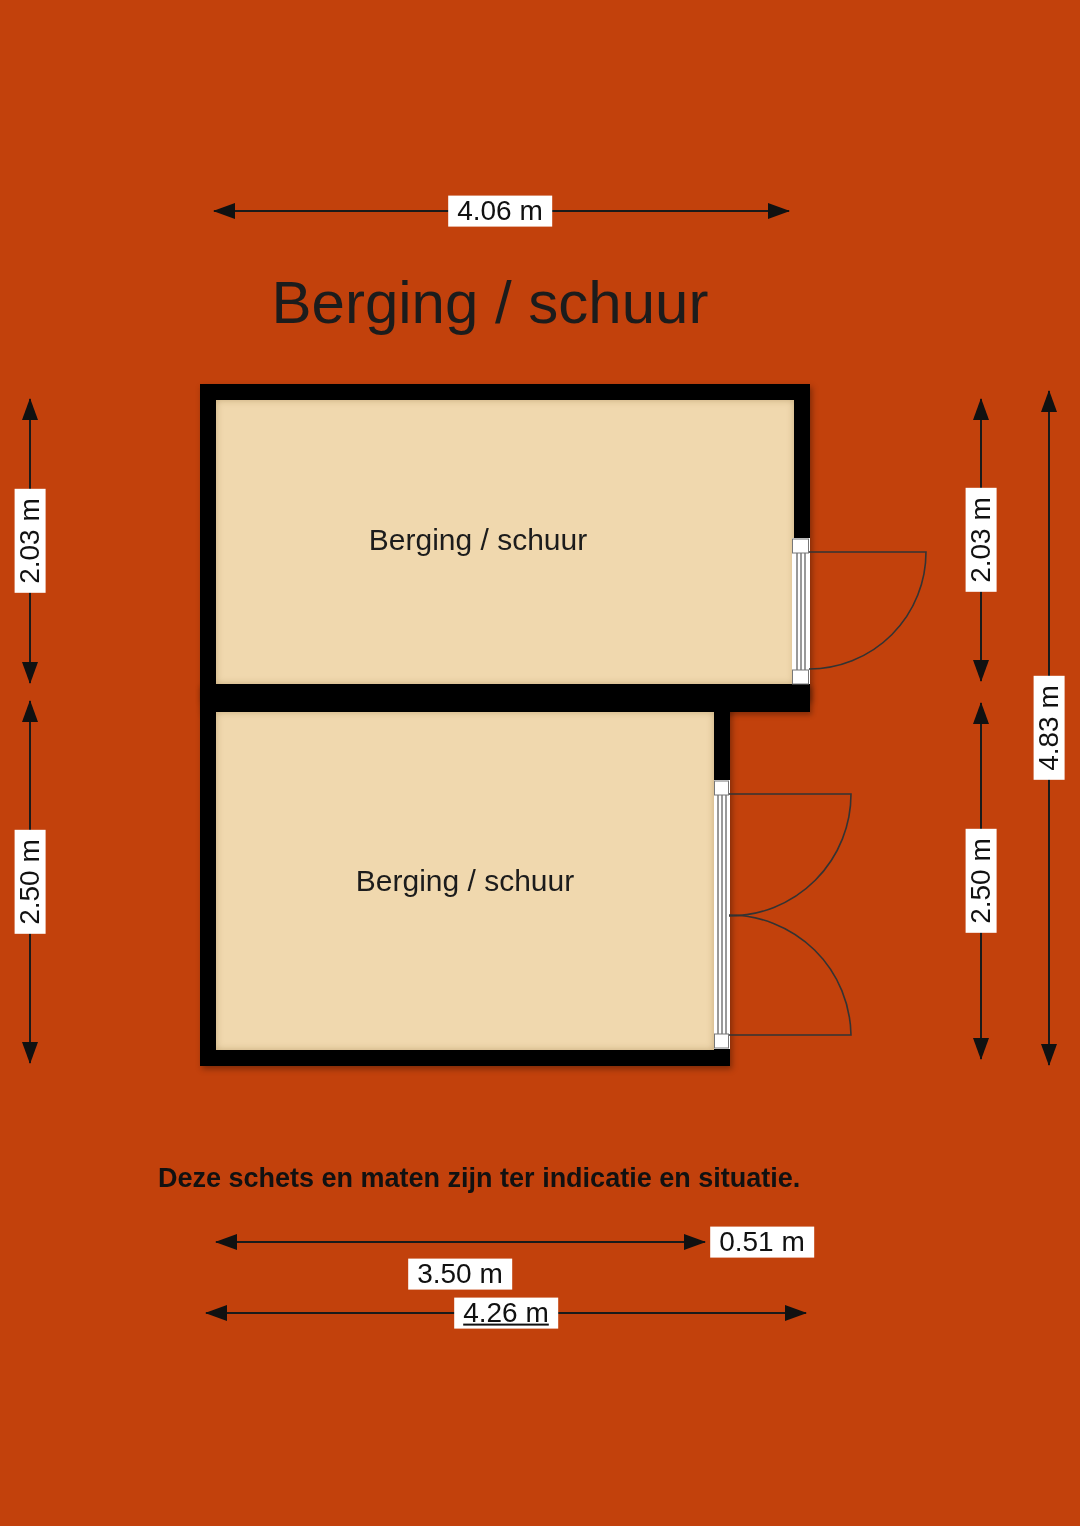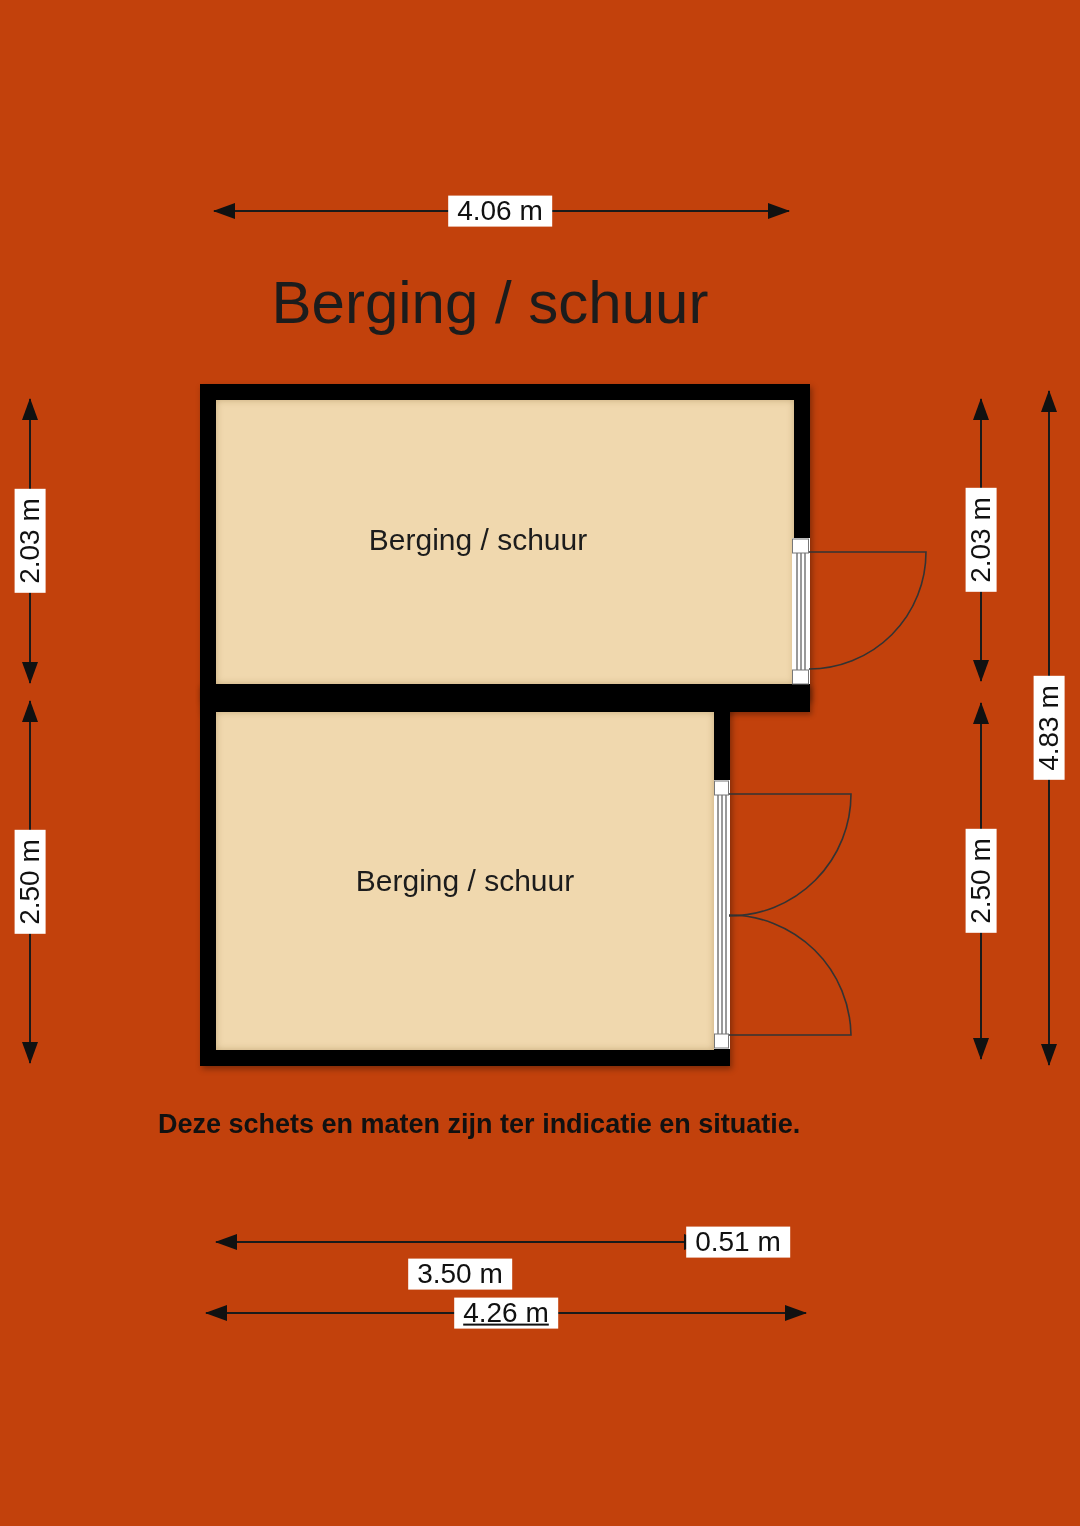--- a/index.html
+++ b/index.html
@@ -17,21 +17,21 @@
   .room-fill{position:absolute;background:#F0D8AE;box-shadow:inset 0 0 7px rgba(120,85,30,0.35);}
   .opening{position:absolute;background:#ffffff;}
   
   .overlay{position:absolute;left:0;top:0;pointer-events:none;}
   
   .lbl{position:absolute;transform:translate(-50%,-50%);white-space:nowrap;color:#111111;}
   .dim{font-size:28px;background:#ffffff;padding:0 9px;line-height:1.1;}
   .dim.vert{transform:translate(-50%,-50%) rotate(-90deg);padding:0 9px;}
   .title{font-size:60px;color:#1c1c1c;letter-spacing:0px;}
   .room-label{font-size:30px;color:#1c1c1c;background:transparent;}
-  .disclaimer{position:absolute;left:158px;top:1106px;font-size:27px;font-weight:bold;
+  .disclaimer{position:absolute;left:158px;top:1160px;font-size:27px;font-weight:bold;
     color:#111111;line-height:37px;white-space:nowrap;}
 </style>
 </head>
 <body>
 
 <div class="canvas">
 
   <div class="wall" style="left:200px;top:384px;width:610px;height:316px;"></div>
   <div class="wall" style="left:200px;top:684px;width:530px;height:382px;"></div>
   <div class="wall-bar" style="left:200px;top:684px;width:610px;height:28px;"></div>
@@ -88,20 +88,20 @@
   <div class="lbl room-label" style="left:465px;top:881px;">Berging / schuur</div>
 
   <div class="lbl dim vert" style="left:30px;top:541px;">2.03 m</div>
   <div class="lbl dim vert" style="left:30px;top:882px;">2.50 m</div>
 
   <div class="lbl dim vert" style="left:981px;top:540px;">2.03 m</div>
   <div class="lbl dim vert" style="left:981px;top:881px;">2.50 m</div>
   <div class="lbl dim vert" style="left:1049px;top:728px;">4.83 m</div>
 
   <div class="lbl dim" style="left:460px;top:1242px;margin-top:32px;">3.50 m</div>
-  <div class="lbl dim" style="left:738px;top:1242px;">0.51 m</div>
+  <div class="lbl dim" style="left:762px;top:1242px;">0.51 m</div>
   <div class="lbl dim" style="left:506px;top:1313px;text-decoration:underline;">4.26 m</div>
 
   <div class="disclaimer">
     <div>Deze schets en maten zijn ter indicatie en situatie.</div>
   </div>
 
 </div>
 
 </body></html>

